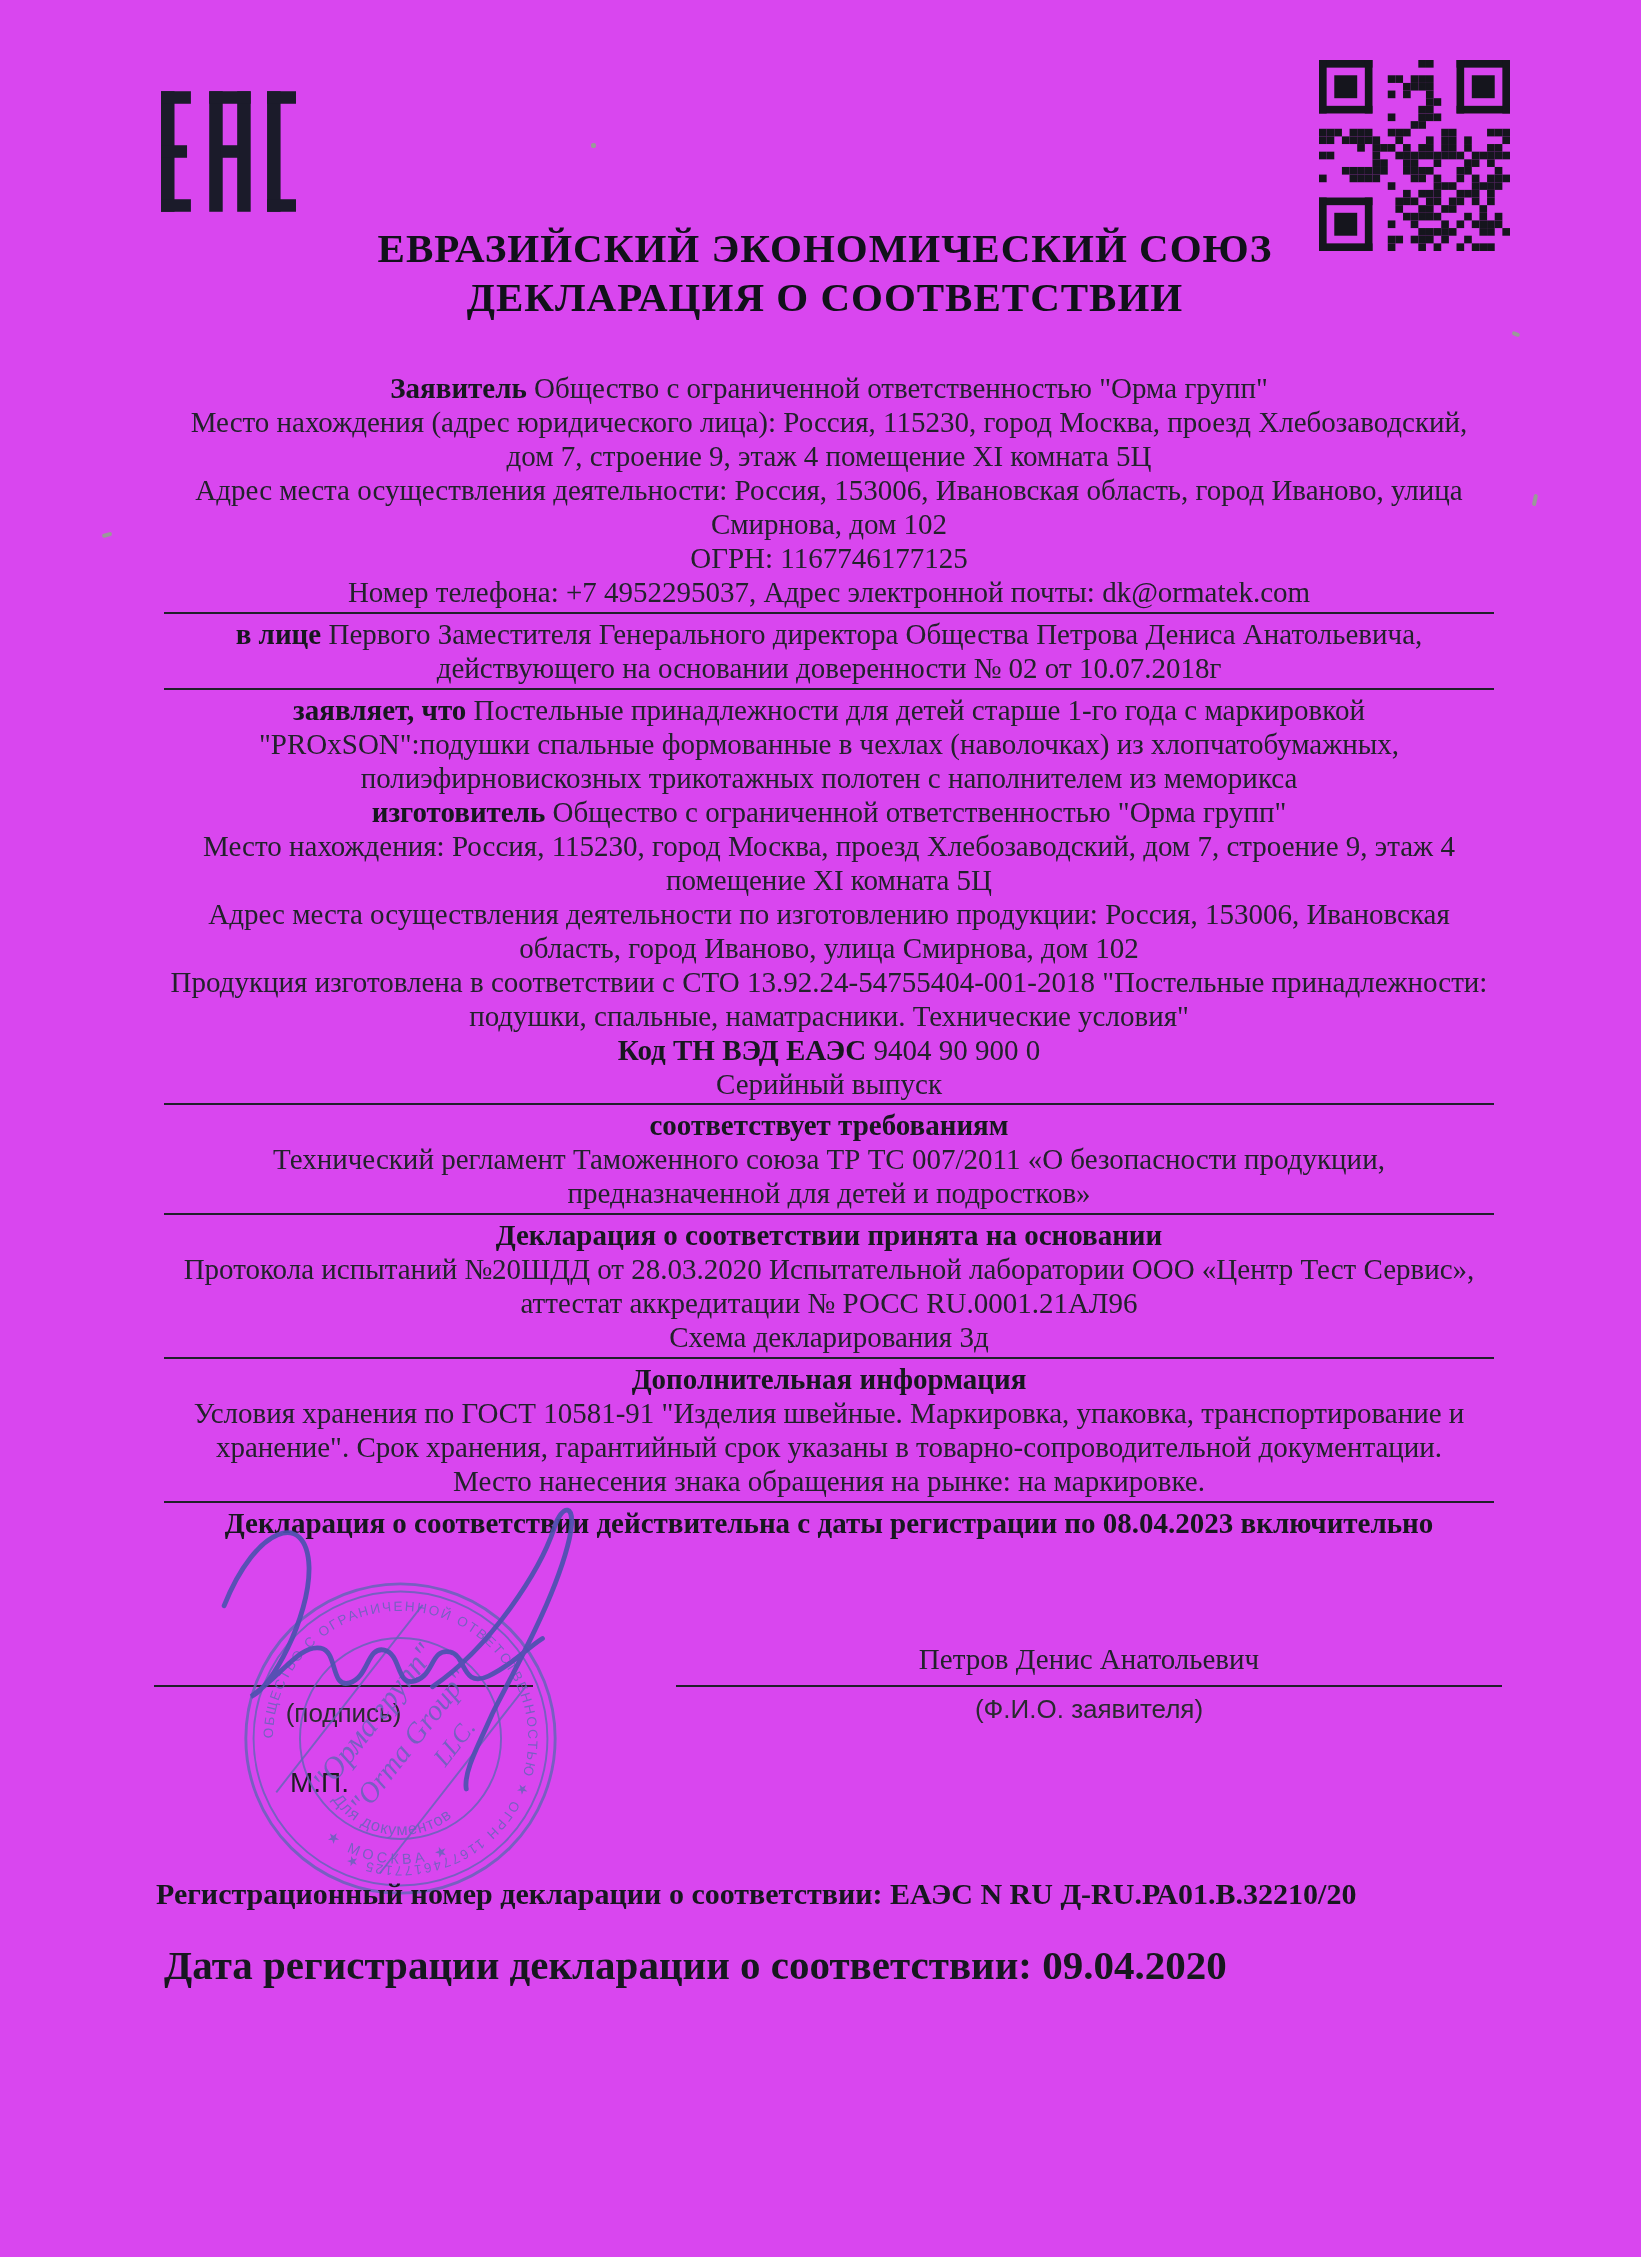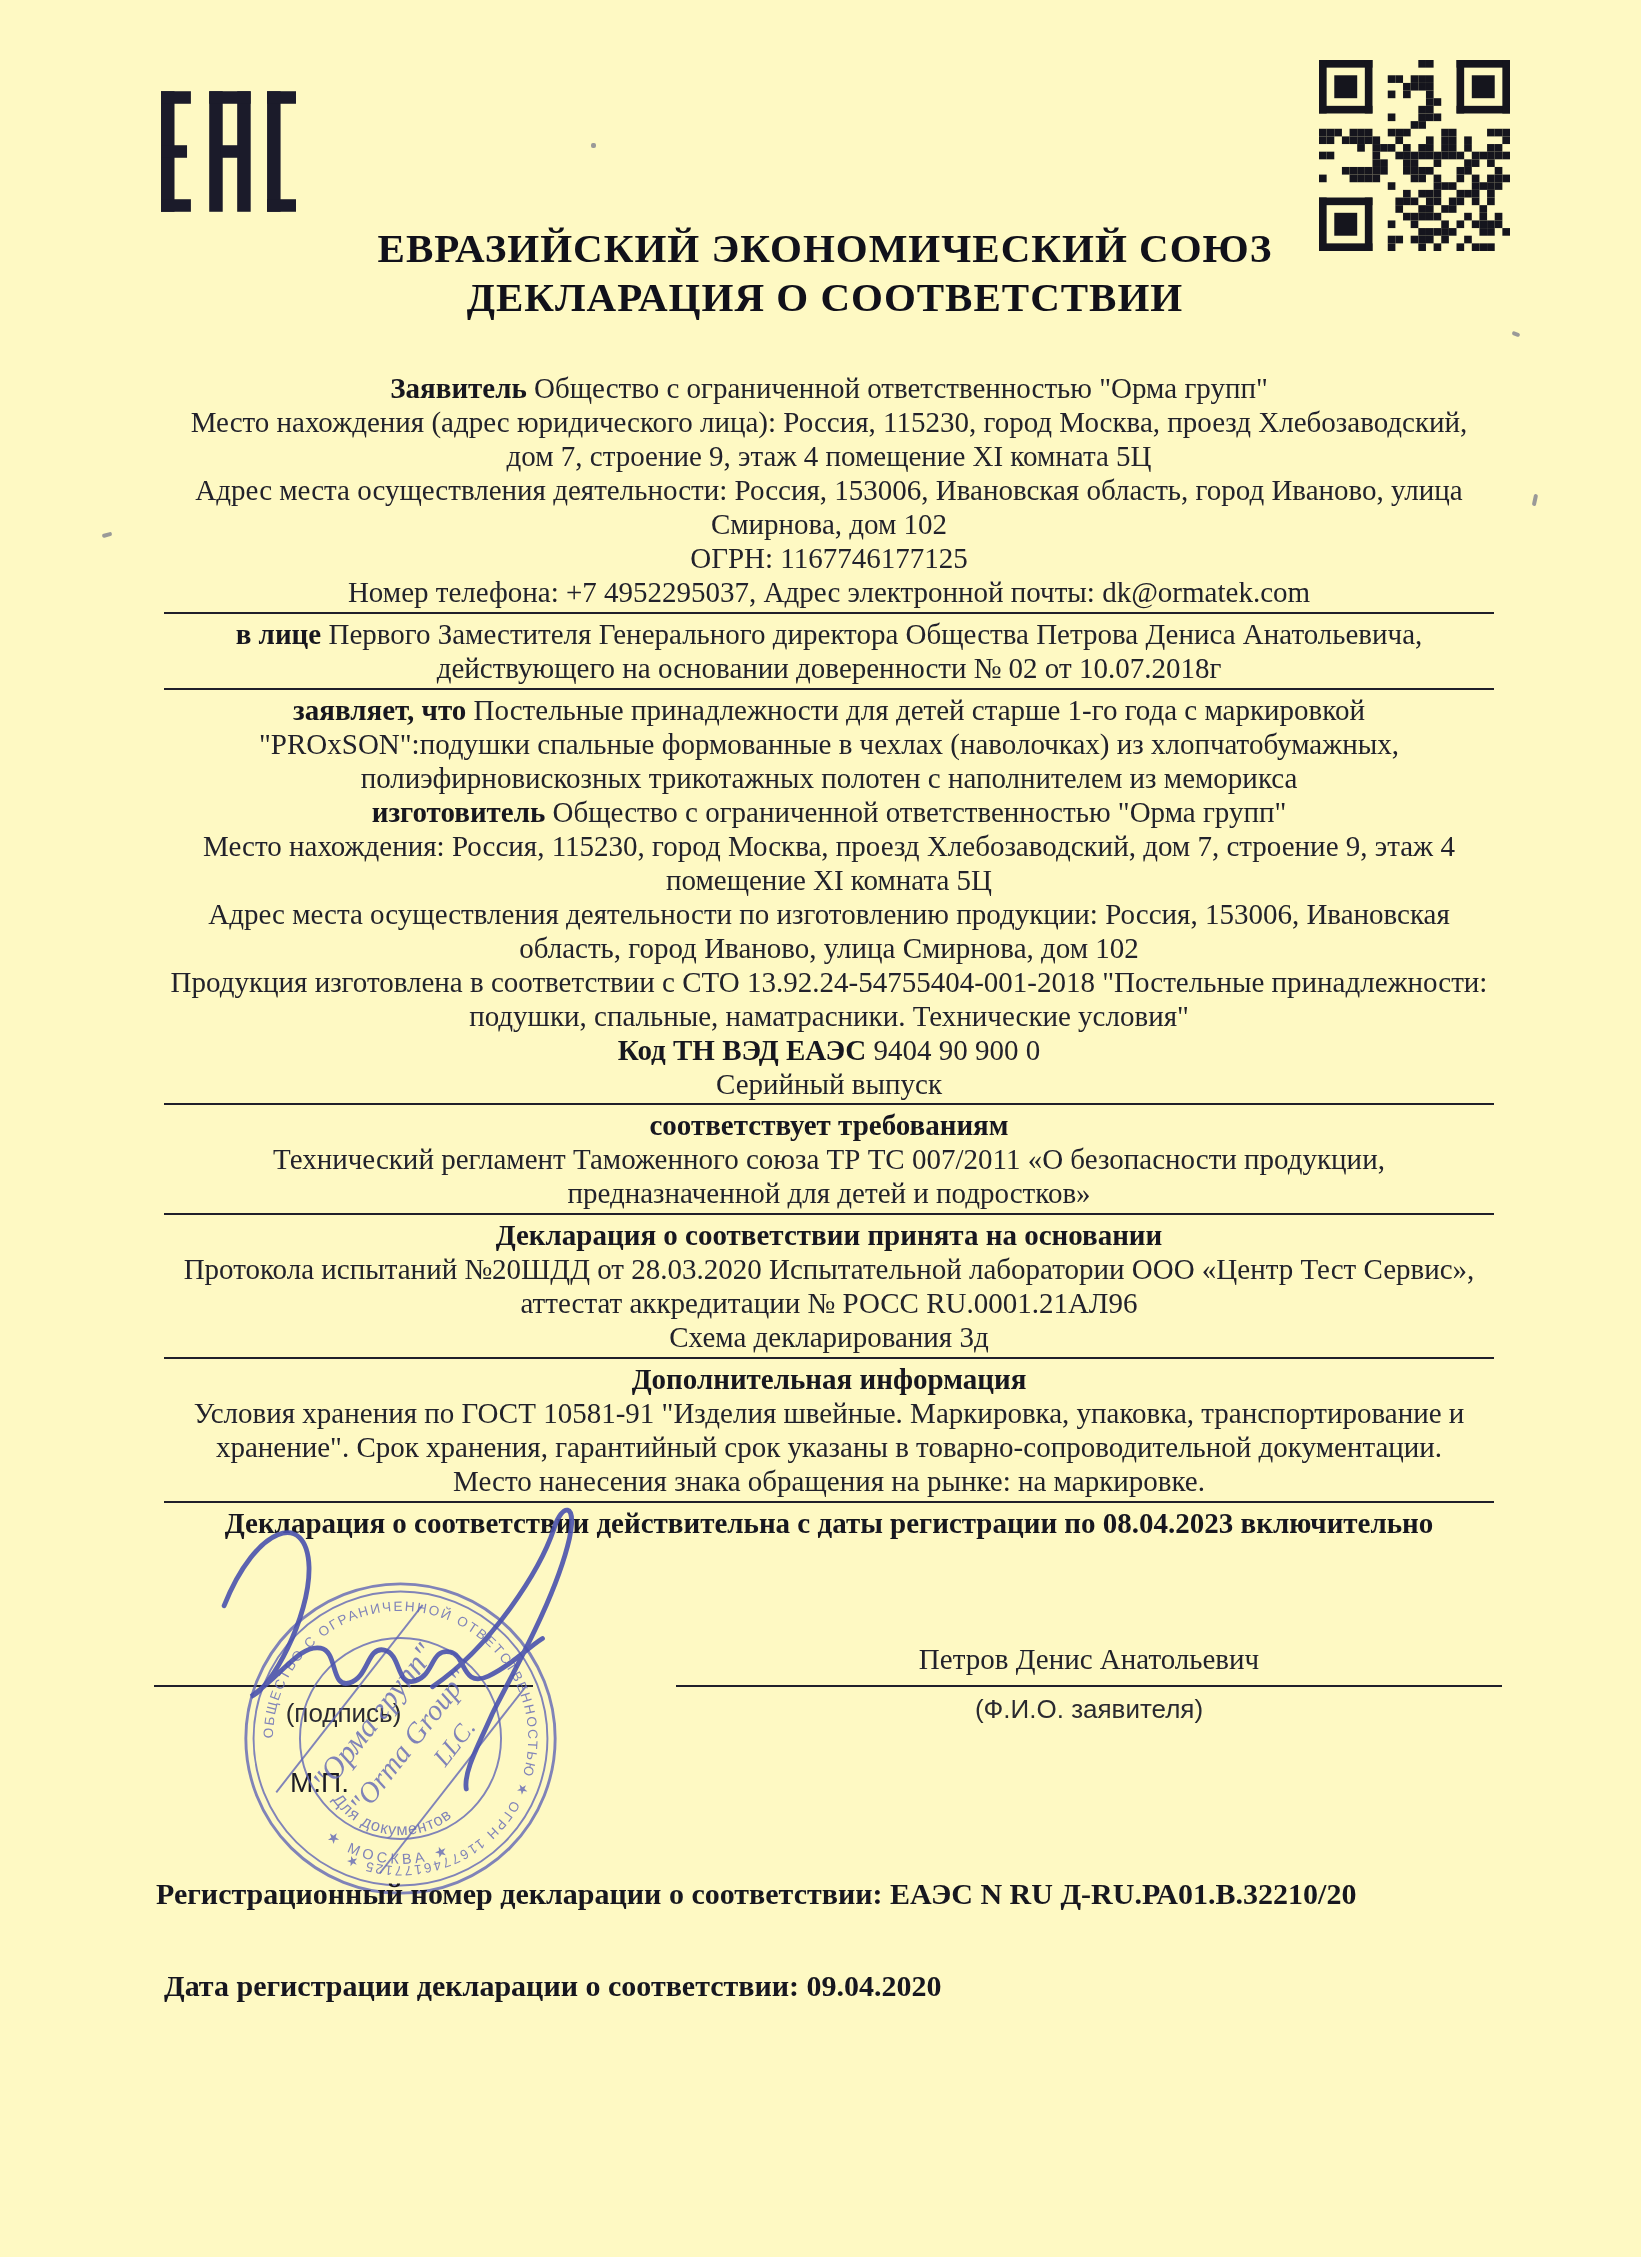--- a/index.html
+++ b/index.html
@@ -1,20 +1,20 @@
 <!DOCTYPE html>
 <html><head>
 <meta charset="utf-8">
 <style>
   html,body{margin:0;padding:0;}
   body{background:#e9e9e9;}
   .page{
     position:relative;
     width:1641px;height:2257px;
-    background:#fef9c3;
+    background:#d946ef;
     overflow:hidden;
     font-family:"Liberation Serif", serif;
     color:#22222b;
   }
   
   .eac-logo{position:absolute;left:161px;top:90px;width:135px;height:123px;}
   .qr{position:absolute;left:1319px;top:60px;width:191px;height:191px;}
   .title{
     position:absolute;left:154px;top:224px;width:1342px;
     text-align:center;font-weight:bold;font-size:41px;line-height:49px;
@@ -46,21 +46,21 @@
     text-align:center;font-size:29px;color:#22222b;
   }
   .mp{
     position:absolute;left:290px;top:1767px;
     font-family:"Liberation Sans", sans-serif;font-size:28px;color:#1c1c22;
   }
   .stamp{position:absolute;left:241px;top:1579px;width:319px;height:319px;pointer-events:none;}
   .signature-svg{position:absolute;left:174px;top:1482px;width:463px;height:367px;pointer-events:none;}
   
   .reg1{position:absolute;left:156px;top:1877px;width:1332px;font-size:30px;font-weight:bold;color:#17171f;}
-  .reg2{position:absolute;left:164px;top:1941px;width:1332px;font-size:30px;font-weight:bold;color:#17171f;margin-top:28px;}
+  .reg2{position:absolute;left:164px;top:1941px;width:1332px;font-size:41px;font-weight:bold;color:#17171f;}
   
   .speck{position:absolute;background:#9a9a98;border-radius:1.9px;}
 </style>
 </head>
 <body>
 
 <div class="page">
 
   <svg class="eac-logo" viewBox="0 0 140 125">
     <g fill="#1b1b2a">

